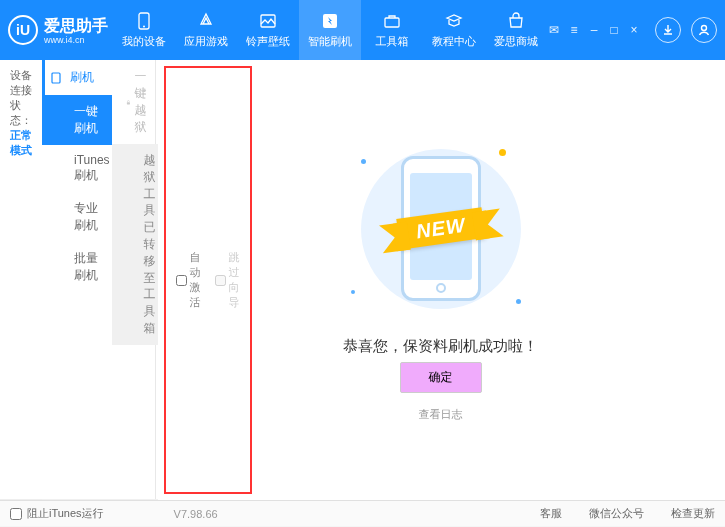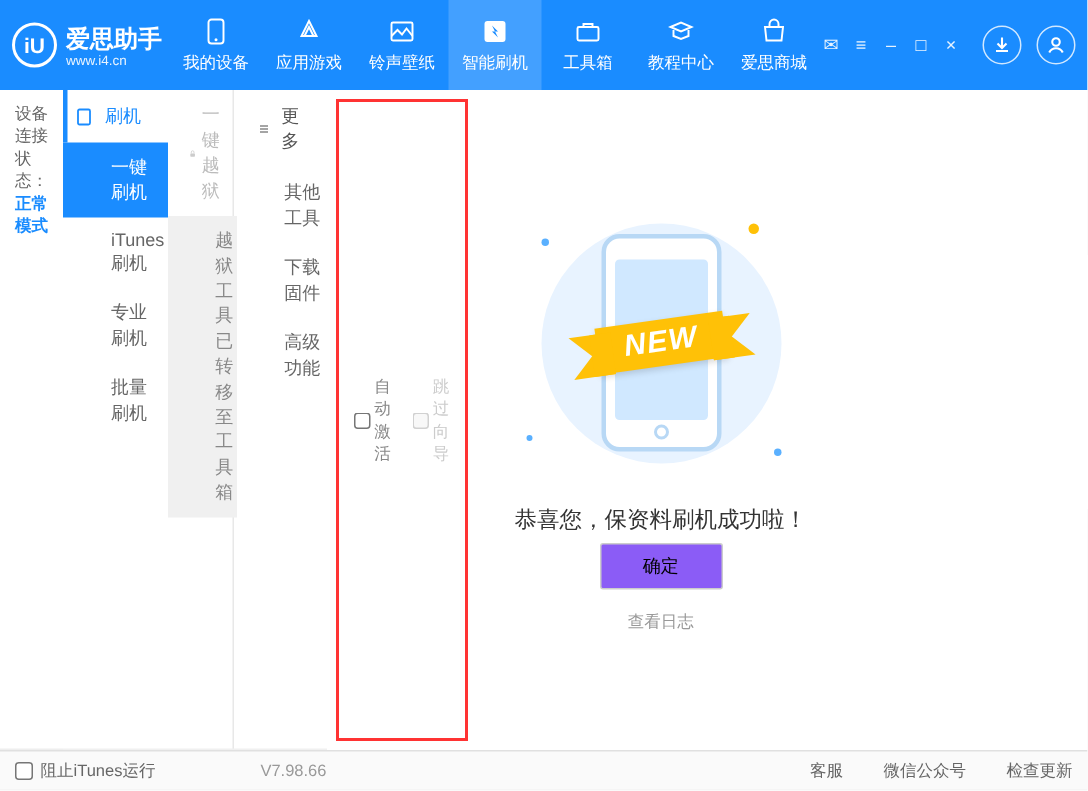--- a/index.html
+++ b/index.html
@@ -37,21 +37,21 @@
 .circle-bg{width:160px;height:160px;background:#e8f3ff;border-radius:50%;position:absolute}
 .phone{width:80px;height:145px;background:#fff;border:3px solid #b8d8f5;border-radius:12px;position:relative;z-index:2}
 .phone-screen{position:absolute;top:14px;left:6px;right:6px;bottom:18px;background:#d0e8ff;border-radius:3px}
 .phone-btn{position:absolute;bottom:5px;left:50%;transform:translateX(-50%);width:10px;height:10px;border:2px solid #b8d8f5;border-radius:50%}
 .ribbon{position:absolute;z-index:3;background:#ffc107;color:#fff;font-weight:bold;font-size:20px;padding:4px 18px;transform:rotate(-8deg);letter-spacing:1px;font-style:italic;box-shadow:0 2px 4px rgba(0,0,0,.15)}
 .ribbon:before,.ribbon:after{content:'';position:absolute;top:4px;width:0;height:0;border:14px solid #ffc107}
 .ribbon:before{left:-18px;border-left-color:transparent}
 .ribbon:after{right:-18px;border-right-color:transparent}
 .dots{position:absolute;width:5px;height:5px;background:#5ab0ff;border-radius:50%}
 .success-msg{font-size:15px;color:#333;margin-top:18px}
-.ok-btn{margin-top:6px;padding:6px 28px;border:1px solid #ccc;background:#8b5cf6;font-size:12px;cursor:pointer;border-radius:2px}
+.ok-btn{margin-top:6px;padding:6px 28px;border:1px solid #ccc;background:#f0abfc;font-size:12px;cursor:pointer;border-radius:2px}
 .log-link{margin-top:14px;font-size:11px;color:#999;cursor:pointer}
 .footer{height:26px;border-top:1px solid #e0e0e0;background:#fafafa;display:flex;align-items:center;padding:0 10px;font-size:11px;color:#666}
 .footer-left{display:flex;align-items:center;gap:5px}
 .footer-right{margin-left:auto;display:flex;gap:27px}
 .footer-link{cursor:pointer}
 svg{display:block}
 </style>
 </head>
 <body>
 
@@ -166,31 +166,20 @@
     </div>
     <div class="side-group">
       <div class="side-item locked">
         <svg width="11" height="11" viewBox="0 0 11 11">
             <rect x="2" y="5" width="7" height="5" rx="1" fill="#ccc"></rect>
             <path d="M3.5 5 V3 A2 2 0 0 1 7.5 3 V5" fill="none" stroke="#ccc" stroke-width="1.2"></path>
           </svg>
         <span>一键越狱</span>
       </div>
       <div class="side-item highlight">越狱工具已转移至工具箱</div>
-    </div>
-    <div class="side-group">
-      <div class="side-header">
-        <svg width="12" height="12" viewBox="0 0 12 12">
-            <path d="M2 3 H10 M2 6 H10 M2 9 H10" stroke="#888" stroke-width="1.3"></path>
-          </svg>
-        <span>更多</span>
-      </div>
-      <div class="side-item">其他工具</div>
-      <div class="side-item">下载固件</div>
-      <div class="side-item">高级功能</div>
     </div>
     <div class="checkboxes">
       <label class="chk">
           <input type="checkbox" style="">
           <span>自动激活</span>
         </label>
       <label class="chk disabled">
           <input type="checkbox" disabled="" style="">
           <span>跳过向导</span>
         </label>

